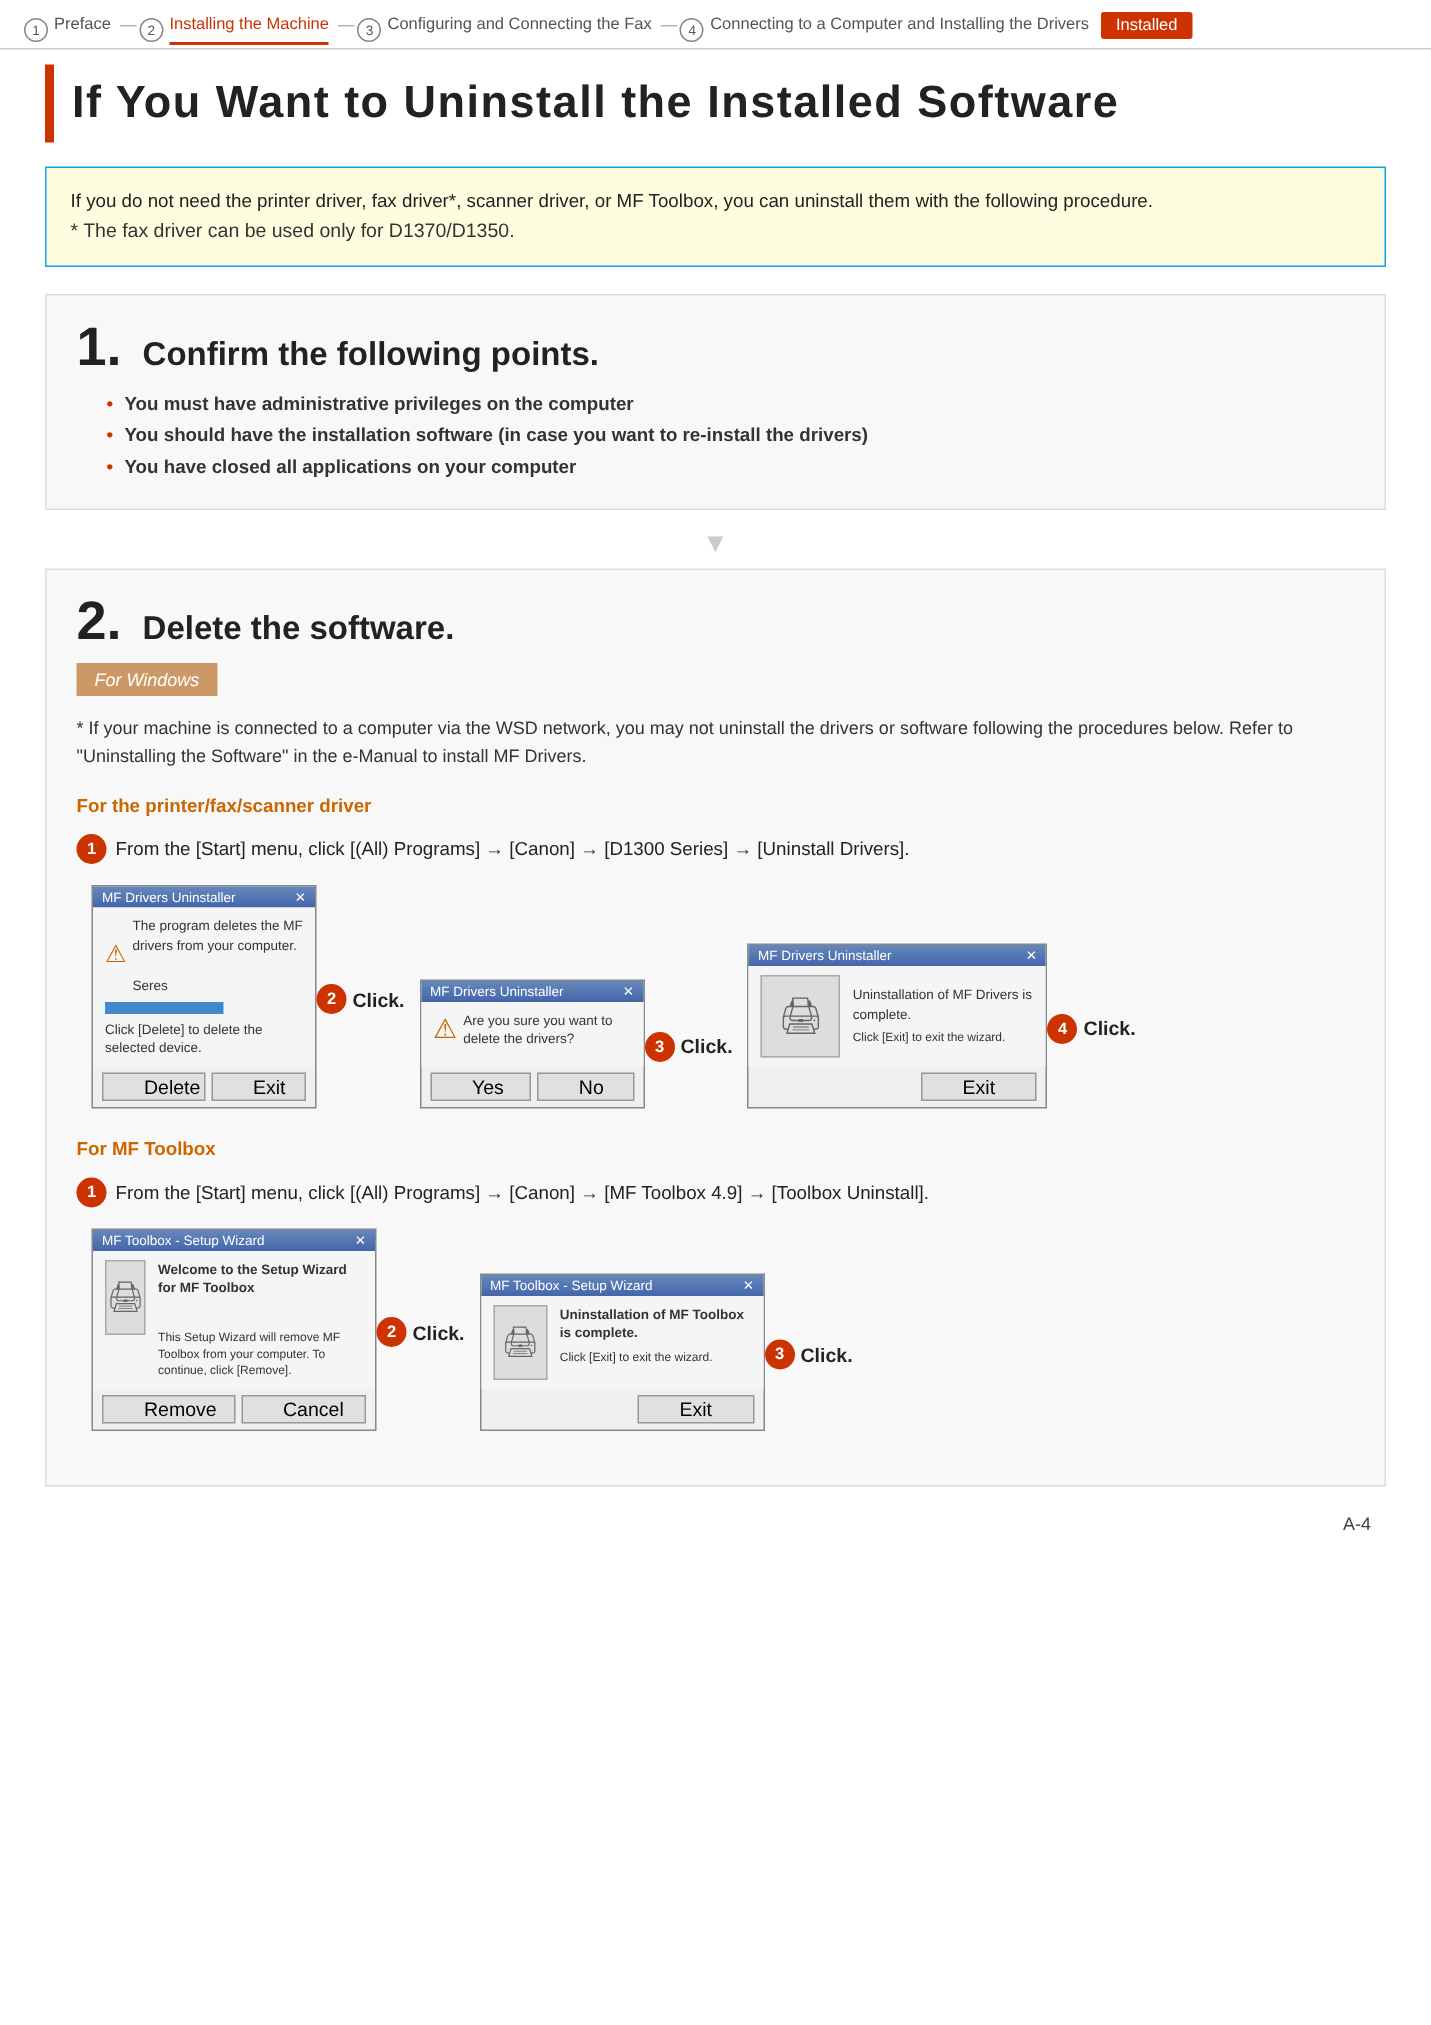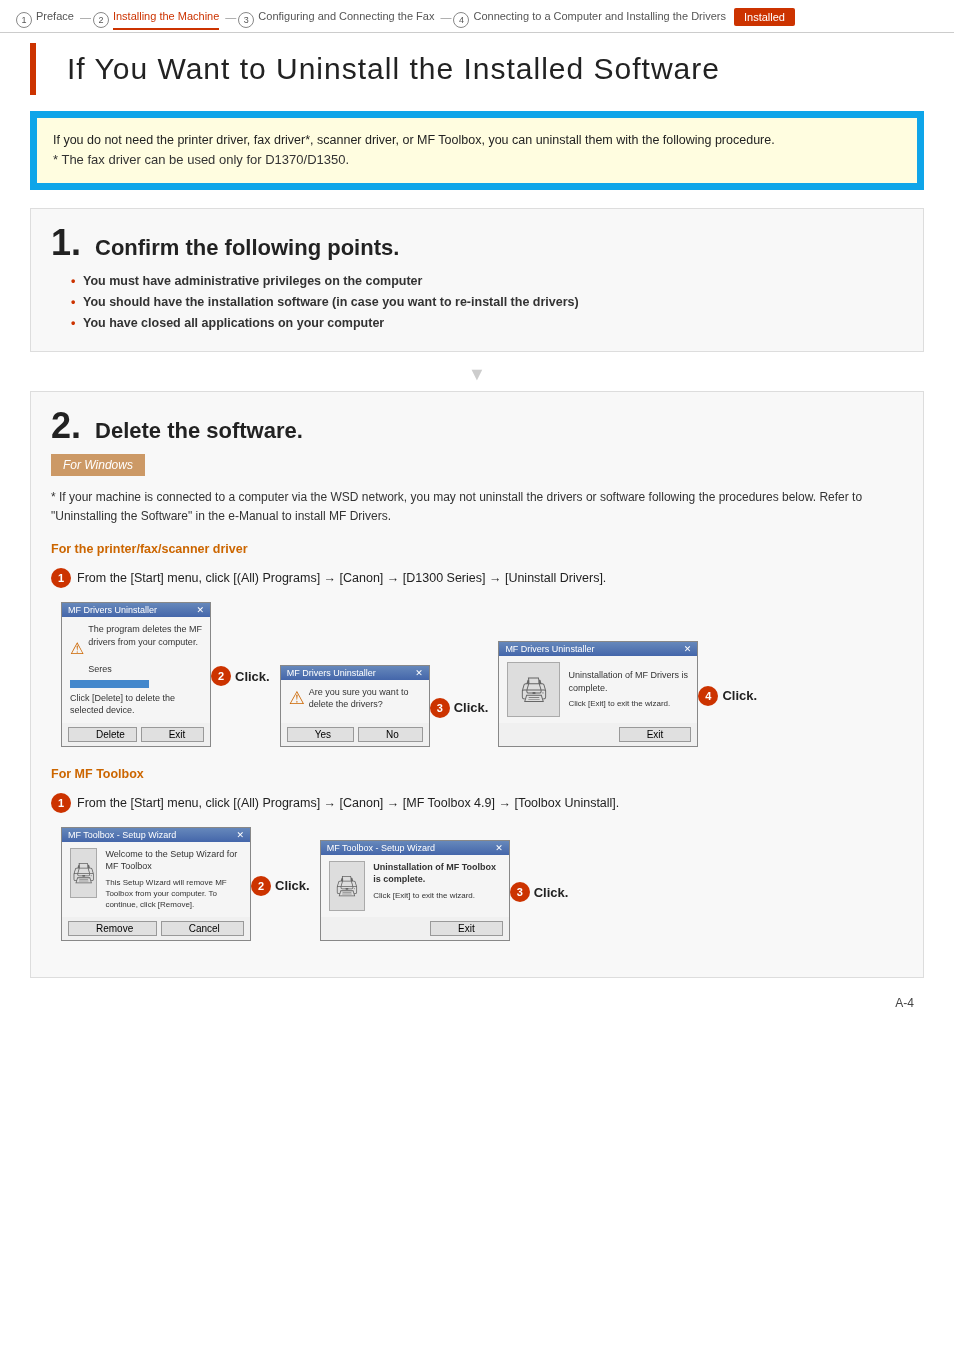--- a/index.html
+++ b/index.html
@@ -78,30 +78,29 @@
     }
     .page-title-accent {
       width: 6px;
       height: 52px;
       background: #cc3300;
       margin-right: 12px;
       flex-shrink: 0;
     }
     .page-title {
       font-size: 30px;
-      font-weight: 400;
+      font-weight: 700;
       color: #222;
       letter-spacing: 1px;
-      margin-left: 19px;
     }
 
     
     .info-box {
       background: #fffde0;
-      border: 7px solid #0ea5e9;
+      border: 1px solid #0ea5e9;
       padding: 12px 16px;
       margin-bottom: 18px;
       font-size: 12.5px;
       line-height: 1.6;
     }
     .info-box .note {
       font-size: 13px;
       color: #333;
     }
 
@@ -250,21 +249,21 @@
     .fake-dialog-btn-row {
       display: flex;
       justify-content: flex-end;
       gap: 4px;
       padding: 4px 6px;
     }
     .fake-btn {
       background: #e0e0e0;
       border: 1px solid #999;
       padding: 1px 27px;
-      font-size: 10px;
+      font-size: 13px;
       cursor: pointer;
       min-width: 40px;
       text-align: center;
     }
     .fake-btn.primary {
       min-width: 30px;
     }
 
     .click-label {
       font-size: 13px;
@@ -488,21 +487,21 @@
 
         <div class="screenshot-col">
           <div class="fake-dialog" style="width:190px;">
             <div class="fake-dialog-titlebar">
               <span>MF Toolbox - Setup Wizard</span>
               <span>✕</span>
             </div>
             <div class="fake-dialog-body" style="display:flex;gap:8px;align-items:flex-start;">
               <div class="printer-graphic" style="width:50px;height:50px;font-size:20px;">🖨</div>
               <div>
-                <div style="font-weight:normal;margin-bottom:4px;">Welcome to the Setup Wizard for MF Toolbox</div>
+                <div style="font-weight:bold;margin-bottom:21px;">Welcome to the Setup Wizard for MF Toolbox</div>
                 <div style="font-size:8px;">This Setup Wizard will remove MF Toolbox from your computer. To continue, click [Remove].</div>
               </div>
             </div>
             <div class="fake-dialog-btn-row">
               <button class="fake-btn primary">Remove</button>
               <button class="fake-btn">Cancel</button>
             </div>
           </div>
           <div class="click-label">
             <span class="circle-num">2</span>

